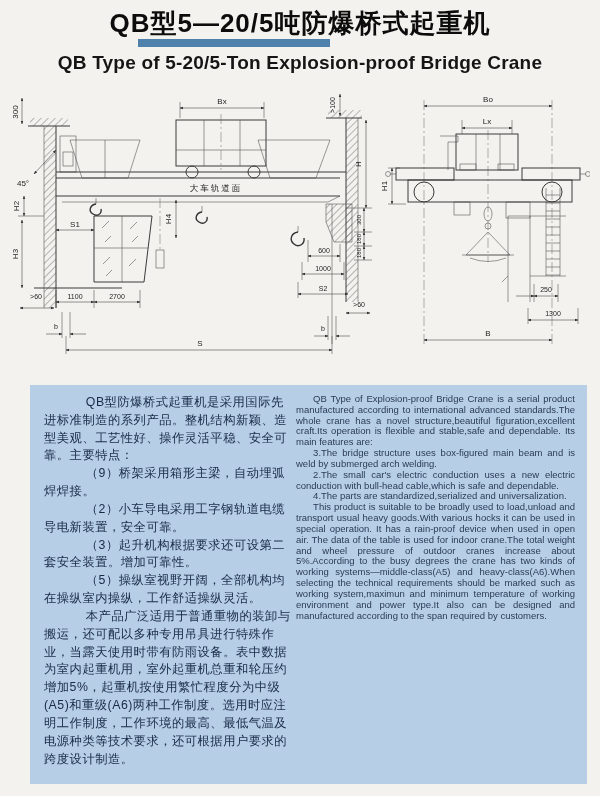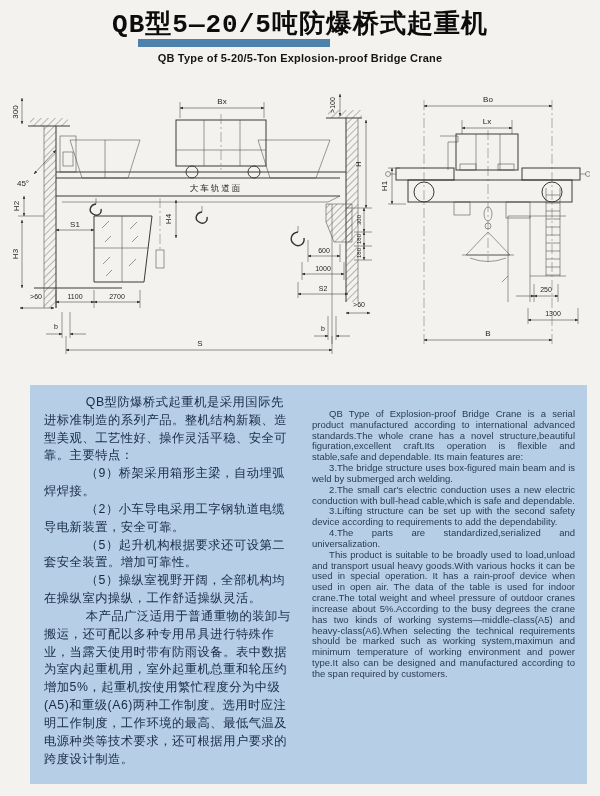--- a/index.html
+++ b/index.html
@@ -1,44 +1,44 @@
 <!DOCTYPE html>
 <html><head>
 <meta charset="utf-8">
 <style>
   html,body{margin:0;padding:0;background:#dedcd8;}
   .page{position:relative;width:600px;height:796px;background:#f4f2ee;overflow:hidden;
         font-family:"Liberation Sans","DejaVu Sans",sans-serif;}
   
   .title-zh{position:absolute;top:6px;left:0;width:100%;text-align:center;margin:0;
             font-size:26px;font-weight:bold;letter-spacing:1px;color:#0c0c0c;
-            font-family:Liberation Mono, monospace;}
+            font-family:Liberation Sans, sans-serif;}
   .title-bar{position:absolute;top:39px;left:138px;width:192px;height:8px;background:#4e82ad;}
   .title-en{position:absolute;top:52px;left:0;width:100%;text-align:center;margin:0;
-            font-size:11px;font-weight:bold;color:#151515;letter-spacing:.2px;}
+            font-size:19px;font-weight:bold;color:#151515;letter-spacing:.2px;}
   
   .drawing-area{position:absolute;top:92px;left:10px;width:580px;height:292px;}
   svg .ln{stroke:#3a3a3a;stroke-width:1;fill:none;}
   svg .tn{stroke:#4a4a4a;stroke-width:.55;fill:none;}
   svg .hk{stroke:#333;stroke-width:1.4;fill:none;}
   svg .dim{stroke:#3a3a3a;stroke-width:.55;fill:none;marker-start:url(#ar);marker-end:url(#ar);}
   svg .dimE{stroke:#3a3a3a;stroke-width:.55;fill:none;marker-end:url(#ar);}
   svg .cl{stroke:#666;stroke-width:.5;stroke-dasharray:10 3 2 3;fill:none;}
   svg .hatch{fill:url(#hp);stroke:none;}
   svg .lbl{font-family:"Liberation Sans",sans-serif;font-size:8px;fill:#1e1e1e;text-anchor:middle;}
   svg .lbs{font-size:6px;}
   svg .lb7{font-size:7px;}
   svg .lblz{font-size:8.5px;letter-spacing:2px;}
   
   .info-panel{position:absolute;top:385px;left:30px;width:557px;height:399px;background:#b7cee7;
-              display:flex;gap:16px;padding:9px 12px 0 14px;box-sizing:border-box;}
+              display:flex;padding:9px 12px 0 14px;box-sizing:border-box;}
   .col-zh{width:252px;}
   .col-zh p{margin:0;font-size:12.3px;line-height:1.45;text-indent:3.4em;color:#182a46;
             letter-spacing:.5px;}
-  .col-en{flex:1;margin-top:15px;}
+  .col-en{flex:1;}
   .col-en p{margin:0;font-size:9.5px;line-height:1.14;text-indent:1.8em;color:#2a3b55;
             text-align:justify;}
 </style>
 </head>
 <body>
 
 <div class="page">
 
   <h1 class="title-zh">QB型5—20/5吨防爆桥式起重机</h1>
   <div class="title-bar"></div>
@@ -304,27 +304,26 @@
         </g>
       </g>
     </svg>
   </div>
 
   <div class="info-panel">
     <div class="col-zh">
       <p>QB型防爆桥式起重机是采用国际先进标准制造的系列产品。整机结构新颖、造型美观、工艺性好、操作灵活平稳、安全可靠。主要特点：</p>
       <p>（9）桥架采用箱形主梁，自动埋弧焊焊接。</p>
       <p>（2）小车导电采用工字钢轨道电缆导电新装置，安全可靠。</p>
-      <p>（5）起升机构根据要求还可设第二套安全装置。增加可靠性。</p>
+      <p>（3）起升机构根据要求还可设第二套安全装置。增加可靠性。</p>
       <p>（5）操纵室视野开阔，全部机构均在操纵室内操纵，工作舒适操纵灵活。</p>
       <p>本产品广泛适用于普通重物的装卸与搬运，还可配以多种专用吊具进行特殊作业，当露天使用时带有防雨设备。表中数据为室内起重机用，室外起重机总重和轮压约增加5%，起重机按使用繁忙程度分为中级(A5)和重级(A6)两种工作制度。选用时应注明工作制度，工作环境的最高、最低气温及电源种类等技术要求，还可根据用户要求的跨度设计制造。</p>
     </div>
     <div class="col-en">
       <p>QB Type of Explosion-proof Bridge Crane is a serial product manufactured according to international advanced standards.The whole crane has a novel structure,beautiful figuration,excellent craft.Its operation is flexible and stable,safe and dependable. Its main features are:</p>
       <p>3.The bridge structure uses box-figured main beam and is weld by submerged arch welding.</p>
       <p>2.The small car's electric conduction uses a new electric conduction with bull-head cable,which is safe and dependable.</p>
-      <p>3.Lifting structure can be set up with the second safety device according to requirements to add the dependability.</p>
       <p>4.The parts are standardized,serialized and universalization.</p>
       <p>This product is suitable to be broadly used to load,unload and transport usual heavy goods.With various hocks it can be used in special operation. It has a rain-proof device when used in open air. The data of the table is used for indoor crane.The total weight and wheel pressure of outdoor cranes increase about 5%.According to the busy degrees the crane has two kinds of working systems—middle-class(A5) and heavy-class(A6).When selecting the technical requirements should be marked such as working system,maximun and minimum temperature of working environment and power type.It also can be designed and manufactured according to the span required by customers.</p>
     </div>
   </div>
 
 </div>
 
 </body></html>

